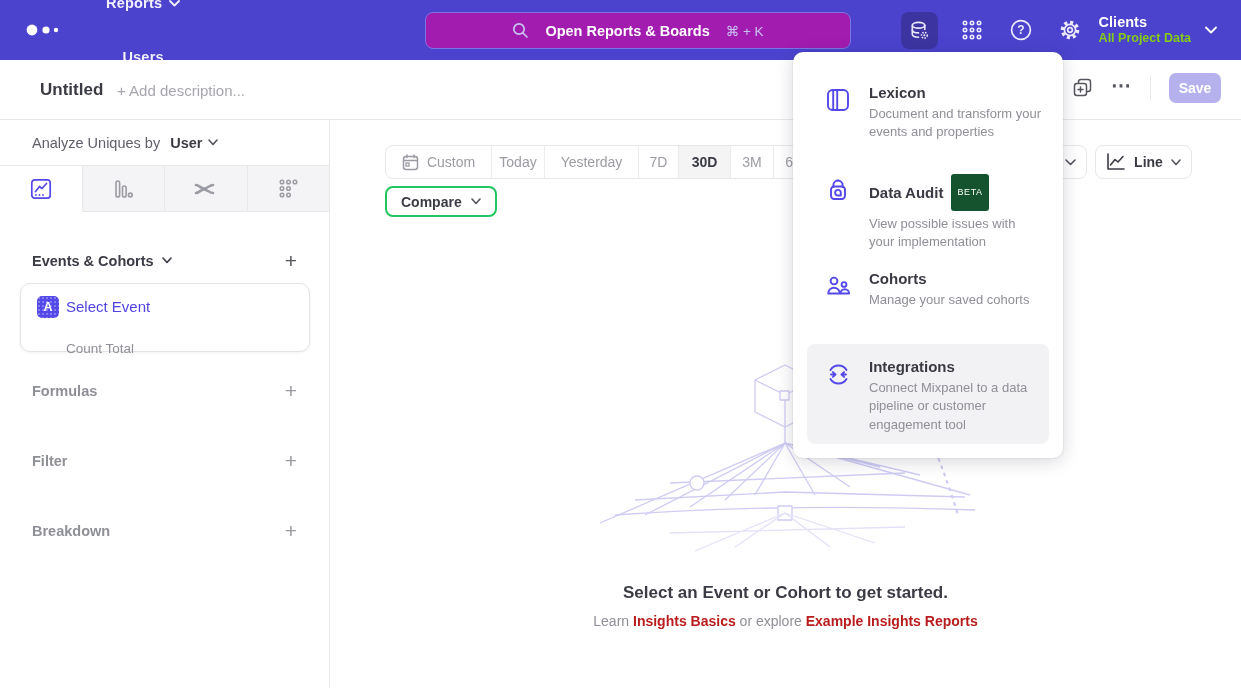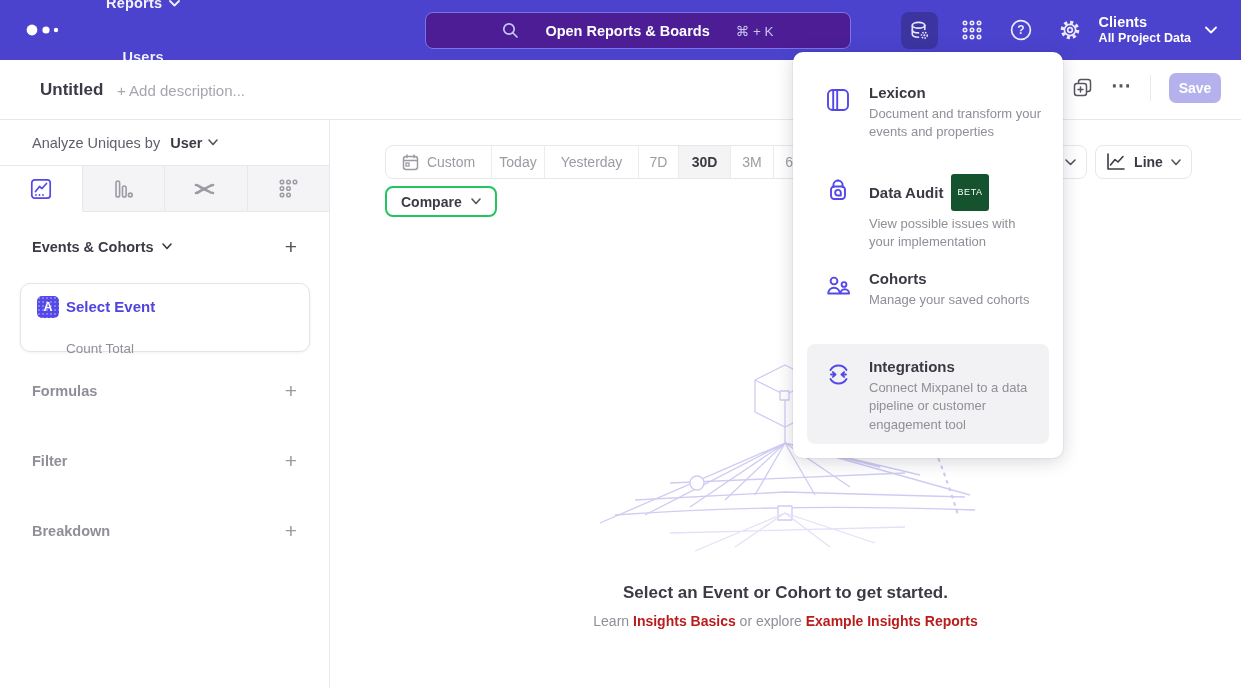--- a/index.html
+++ b/index.html
@@ -8,31 +8,31 @@
   .frame { position:relative; width:1241px; height:688px; background:#fff; overflow:hidden; }
 
   
   .topnav { position:absolute; top:0; left:0; width:1241px; height:60px; background:#4b43ce;
             display:flex; align-items:center; }
   .logo { display:flex; align-items:center; gap:4px; margin-left:24px; width:48px; }
   .nav-links { display:flex; align-items:center; gap:38px; margin-left:34px;flex-direction:column; }
   .nav-item { color:#f1f0fc; font-size:14.5px; font-weight:700; letter-spacing:.2px; cursor:pointer;
               display:flex; align-items:center; gap:7px; }
   .search-pill { position:absolute; left:425px; top:12px; width:426px; height:37px;
-                 background:#4c1d95; border:1px solid #7c74e2; border-radius:8px;
-                 display:flex; align-items:center; justify-content:center; gap:26px; cursor:pointer; }
+                 background:#a21caf; border:1px solid #7c74e2; border-radius:8px;
+                 display:flex; align-items:center; justify-content:center; gap:16px; cursor:pointer; }
   .search-pill .ph { color:#fdfdff; font-size:14.5px; font-weight:700; }
   .search-pill .kbd { color:#c9c5f3; font-size:13.5px; font-weight:400; }
   .nav-right { position:absolute; right:0; top:0; height:60px; display:flex; align-items:center; }
   .nav-icon-btn { width:37px; height:37px; border-radius:8px; display:flex; align-items:center;
                   justify-content:center; cursor:pointer; }
   .nav-icon-btn.active { background:#3c35a1; }
   .project-switch { display:flex; align-items:center; gap:14px; margin:0 24px 0 10px; cursor:pointer; }
   .project-name { color:#ffffff; font-size:14.5px; font-weight:700; line-height:1.25; }
-  .project-scope { color:#ffffff; font-size:12.5px; font-weight:700; line-height:1.25; }
+  .project-scope { color:#84cc16; font-size:12.5px; font-weight:700; line-height:1.25; }
 
   
   .report-header { position:absolute; top:60px; left:0; width:1241px; height:60px; background:#fff;
                    border-bottom:1px solid #e8e8eb; }
   .report-title { position:absolute; left:40px; top:20px; font-size:17px; font-weight:700; color:#3b3b46; }
   .report-desc { position:absolute; left:117px; top:22px; font-size:15px; color:#a6a6af; cursor:text; }
   .hdr-actions { position:absolute; right:20px; top:13px; display:flex; align-items:center; gap:18px; }
   .hdr-divider { width:1px; height:26px; background:#e8e8eb; }
   .more-dots { color:#55555e; font-size:20px; font-weight:700; letter-spacing:1px; cursor:pointer; line-height:1; padding-bottom:6px;}
   .save-btn { width:52px; height:30px; background:#b5b1ec; color:#ffffff; border:none; border-radius:7px;
@@ -57,21 +57,21 @@
   .side-title-dim { font-size:14.5px; font-weight:700; color:#8f8f98; }
   .plus-btn { font-size:21px; color:#55555e; font-weight:400; cursor:pointer; line-height:1; background:none; border:none; font-family:inherit;}
   .plus-btn.dim { color:#9b9ba3; }
   .event-card { position:absolute; left:20px; top:163px; width:290px; height:69px; background:#fff;
                 border:1px solid #e4e4e8; border-radius:10px; box-shadow:0 1px 3px rgba(40,40,70,.06);
                 cursor:pointer; }
   .event-badge { position:absolute; left:16px; top:12px; width:22px; height:22px; border-radius:5px;
                  background:#5348e8; background-image:radial-gradient(rgba(255,255,255,.28) 1px, transparent 1.1px);
                  background-size:4px 4px; color:#fff; font-size:12.5px; font-weight:700;
                  display:flex; align-items:center; justify-content:center; }
-  .event-title { position:absolute; left:45px; top:14px; font-size:15px; font-weight:700; color:#4f44e0; }
+  .event-title { position:absolute; left:45px; top:14px; font-size:15px; font-weight:400; color:#4f44e0; }
   .event-sub { position:absolute; left:45px; top:57px; font-size:13.5px; color:#8f8f98; }
 
   
   .date-pill { position:absolute; left:385px; top:145px; width:702px; height:34px; background:#fff;
                border:1px solid #e7e7ea; border-radius:8px; display:flex; align-items:center; overflow:hidden; }
   .seg { height:100%; display:flex; align-items:center; justify-content:center; gap:8px;
          border-right:1px solid #ececef; color:#9b9ba3; font-size:14px; cursor:pointer; flex:none; }
   .seg.active { background:#f4f4f5; color:#3b3b46; font-weight:700; }
   .seg-fill { flex:1; border-right:none; display:flex; align-items:center; justify-content:flex-end;
               padding-right:10px; height:100%; cursor:pointer; }
@@ -255,21 +255,21 @@
               <circle cx="19" cy="5" r="1.8"></circle>
             <circle cx="6" cy="11.5" r="1.8"></circle>
               <circle cx="12.5" cy="11.5" r="1.8"></circle>
             <circle cx="6" cy="18" r="1.8"></circle>
               <circle cx="12.5" cy="18" r="1.8"></circle>
           </g>
         </svg>
       </div>
     </div>
 
-    <div class="side-section-hdr" style="margin-top:24px;">
+    <div class="side-section-hdr" style="margin-top:38px;">
       <span class="side-title-strong">
         <span>Events &amp; Cohorts</span>
         <svg width="10" height="7" viewBox="0 0 10 7">
             <polyline points="1,1 5,5.5 9,1" fill="none" stroke="#3b3b46" stroke-width="1.6" stroke-linecap="round" stroke-linejoin="round"></polyline>
           </svg>
       </span>
       <button class="plus-btn">+</button>
     </div>
 
     <div class="event-card">

